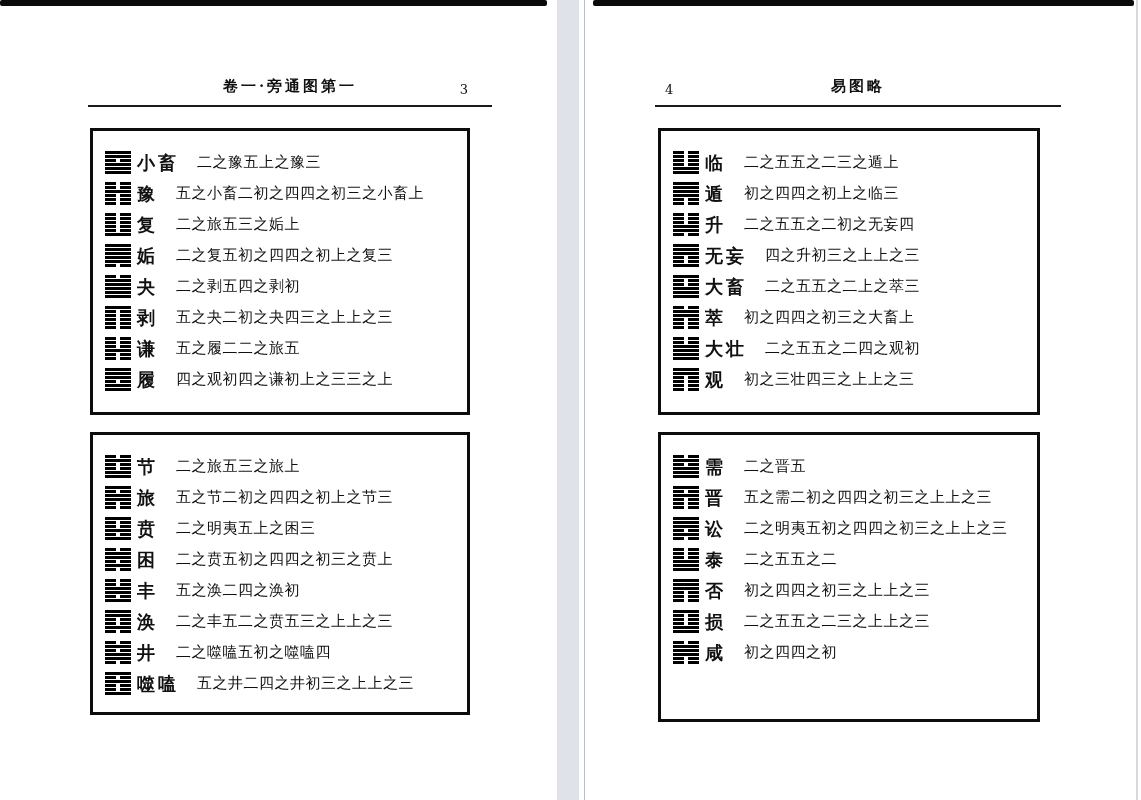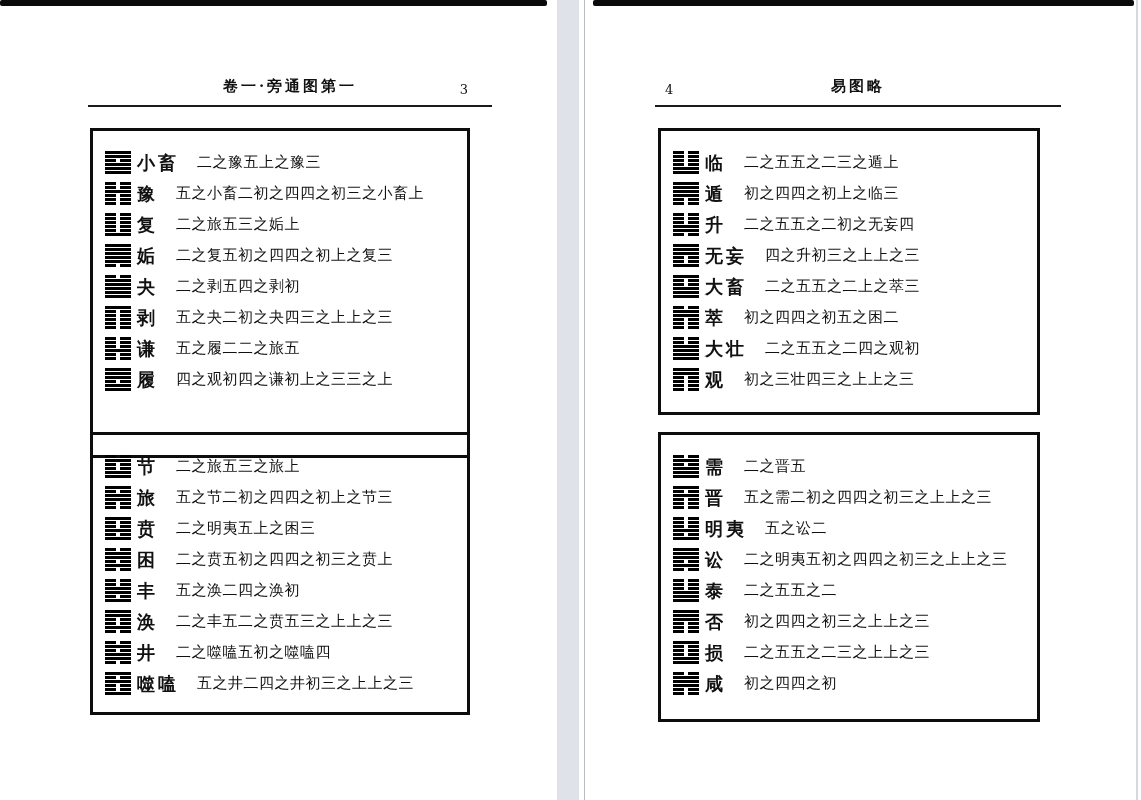--- a/index.html
+++ b/index.html
@@ -31,21 +31,21 @@
   .page-header.right .page-number{left:10px;}
   .header-rule{position:absolute;height:2px;background:var(--rule);}
   .header-rule.left{left:88px;top:105px;width:404px;}
   .header-rule.right{left:655px;top:105px;width:406px;}
 
   .box{
     position:absolute;box-sizing:border-box;
     border:3px solid #0d0d0d;
     padding:16px 4px 0 12px;
   }
-  .box.l1{left:90px;top:128px;width:380px;height:330px;}
+  .box.l1{left:90px;top:128px;width:380px;height:287px;}
   .box.l2{left:90px;top:432px;width:380px;height:283px;}
   .box.r1{left:658px;top:128px;width:382px;height:287px;}
   .box.r2{left:658px;top:432px;width:382px;height:290px;}
 
   .row{display:flex;align-items:center;height:31px;}
   .hex{width:26px;display:flex;flex-direction:column;gap:1px;margin-right:6px;flex:0 0 auto;}
   .hline{height:3px;background:#000;}
   .hline.yin{background:transparent;display:flex;justify-content:space-between;}
   .hline.yin::before,.hline.yin::after{content:"";display:block;width:11px;height:3px;background:#000;}
   .hname{font-size:18px;font-weight:600;letter-spacing:3px;white-space:nowrap;margin-right:18px;flex:0 0 auto;}
@@ -419,21 +419,21 @@
         <div class="hline yang"></div>
         <div class="hline yang"></div>
         <div class="hline yin"></div>
         <div class="hline yin"></div>
         <div class="hline yin"></div>
       </div>
       <div class="hname">萃</div>
       <div class="notes">
         <div class="note">初之四</div>
         <div class="note">四之初</div>
-        <div class="note">五之困二</div>
+        <div class="note">三之大畜上</div>
       </div>
     </div>
     <div class="row">
       <div class="hex">
         <div class="hline yin"></div>
         <div class="hline yin"></div>
         <div class="hline yang"></div>
         <div class="hline yang"></div>
         <div class="hline yang"></div>
         <div class="hline yang"></div>
@@ -490,34 +490,20 @@
       <div class="notes">
         <div class="note">五之需二</div>
         <div class="note">初之四</div>
         <div class="note">四之初</div>
         <div class="note">三之上</div>
         <div class="note">上之三</div>
       </div>
     </div>
     <div class="row">
       <div class="hex">
-        <div class="hline yin"></div>
-        <div class="hline yin"></div>
-        <div class="hline yin"></div>
-        <div class="hline yang"></div>
-        <div class="hline yin"></div>
-        <div class="hline yang"></div>
-      </div>
-      <div class="hname">明夷</div>
-      <div class="notes">
-        <div class="note">五之讼二</div>
-      </div>
-    </div>
-    <div class="row">
-      <div class="hex">
         <div class="hline yang"></div>
         <div class="hline yang"></div>
         <div class="hline yang"></div>
         <div class="hline yin"></div>
         <div class="hline yang"></div>
         <div class="hline yin"></div>
       </div>
       <div class="hname">讼</div>
       <div class="notes">
         <div class="note">二之明夷五</div>

